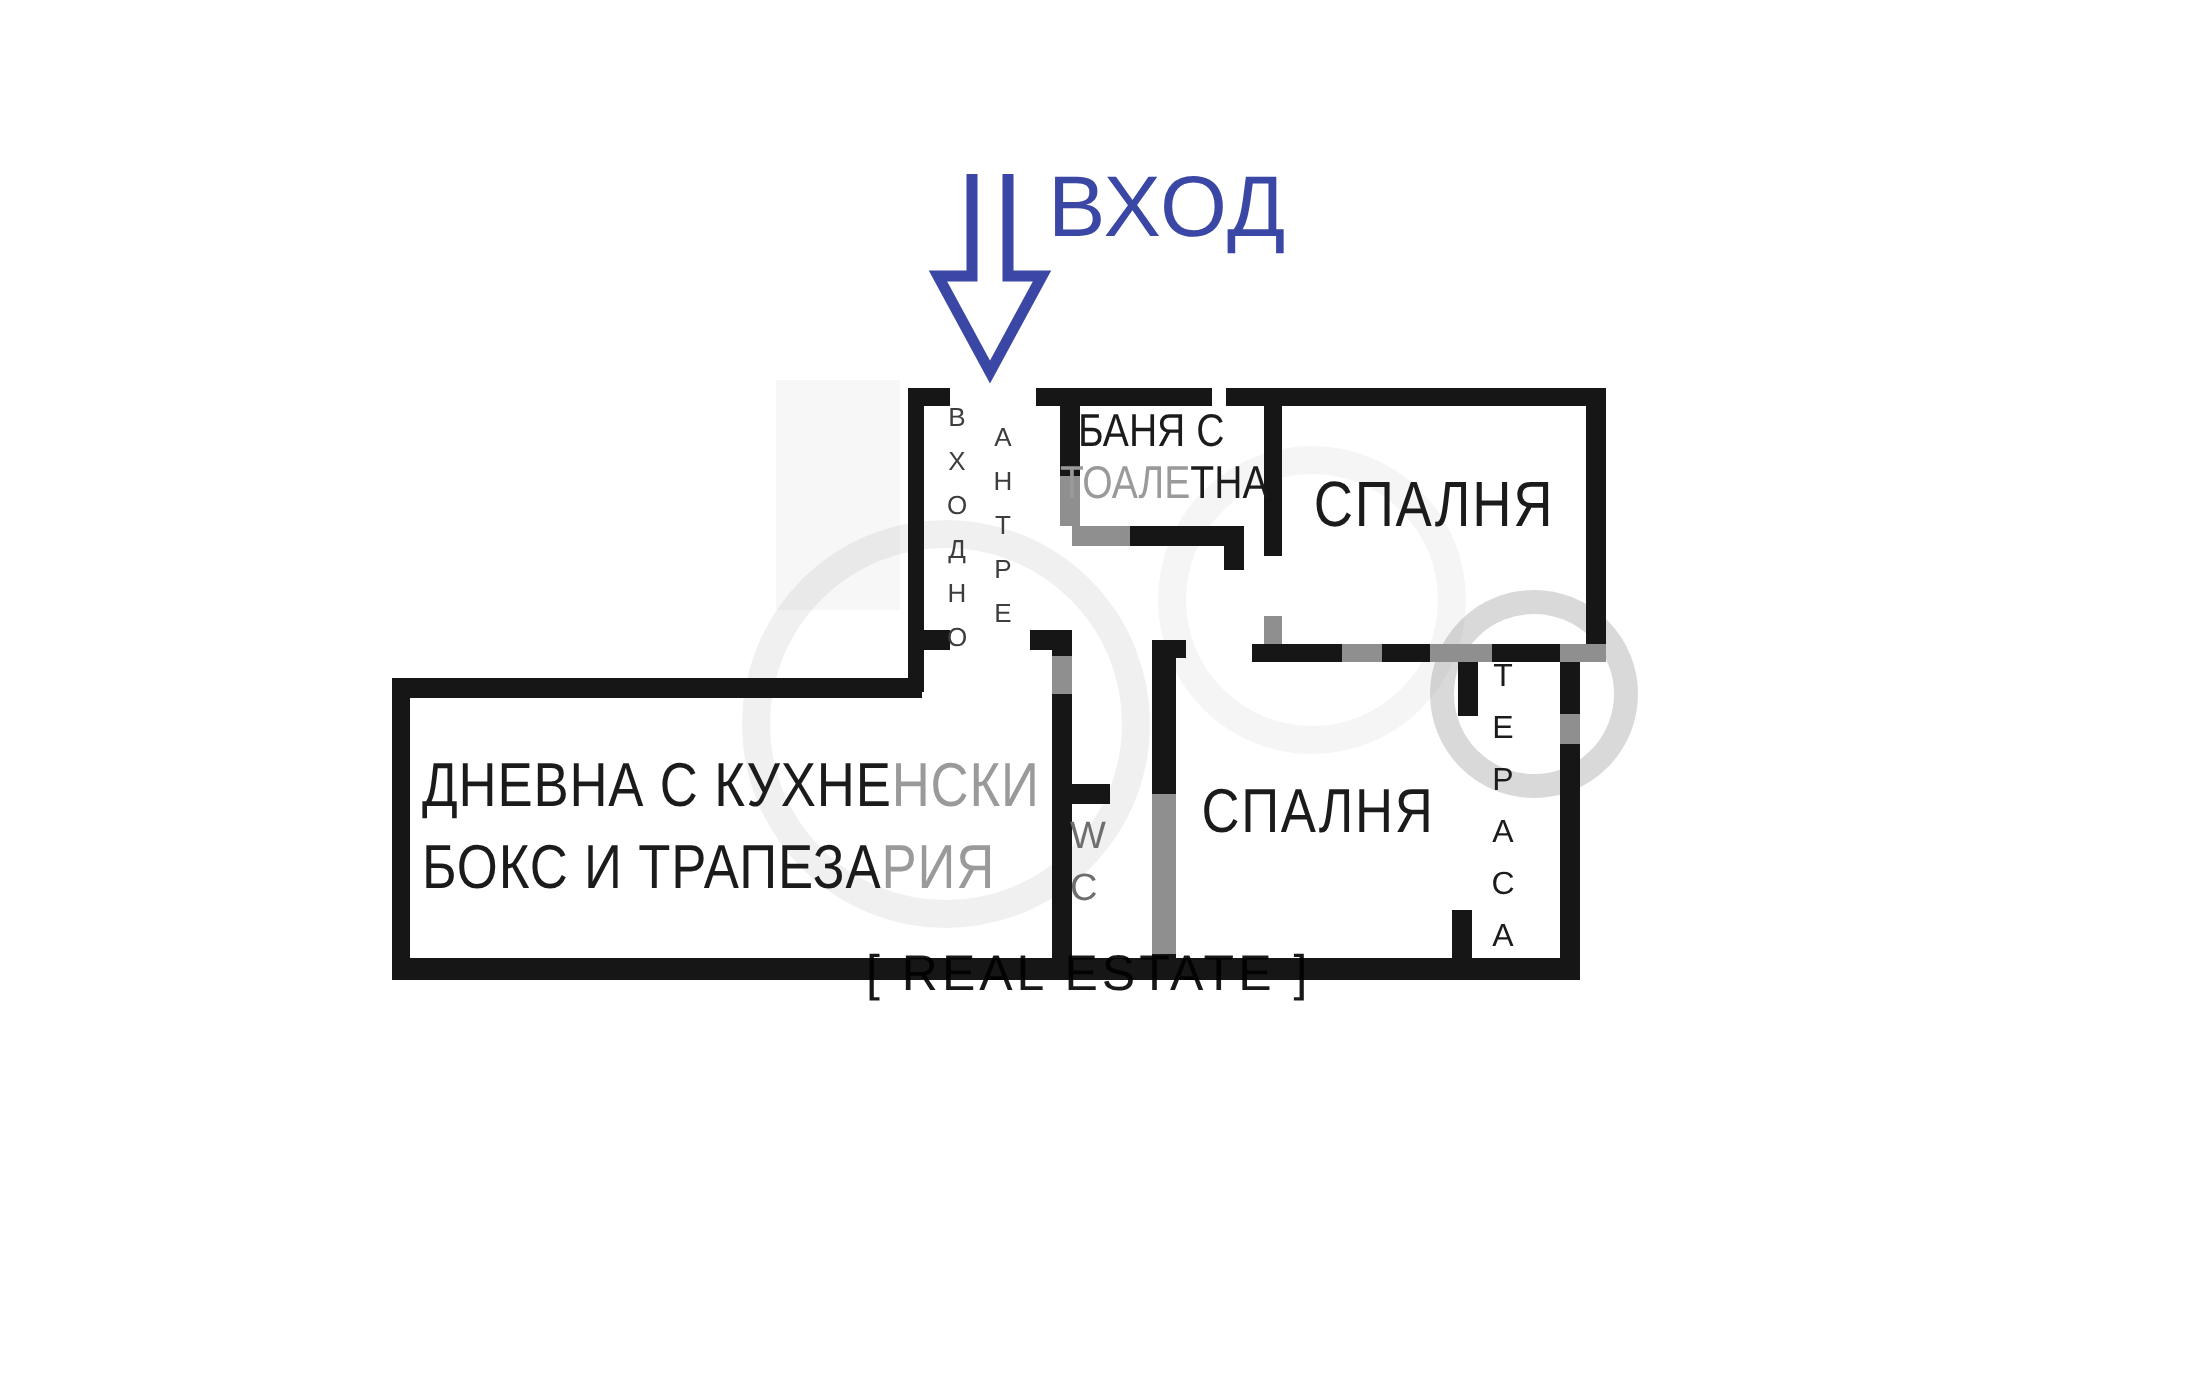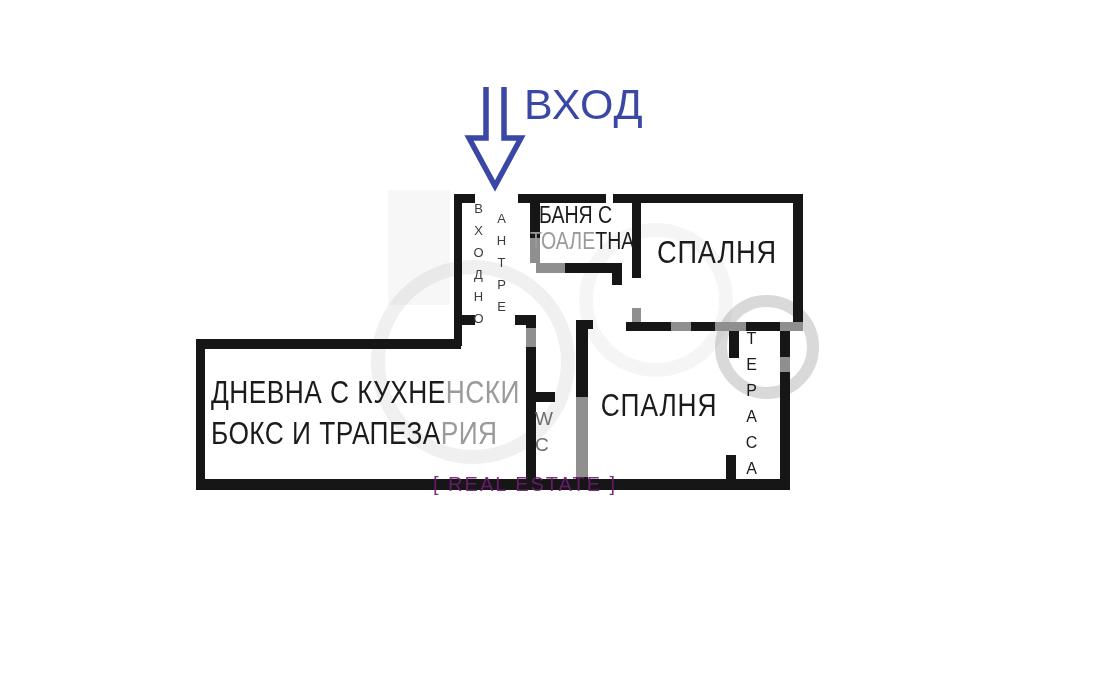--- a/index.html
+++ b/index.html
@@ -31,22 +31,22 @@
   #bath-line2 { left:502px; top:229px; font-size:23px; }
   #bedroom-top-label { left:608px; top:236px; width:162px; text-align:center; font-size:32px; letter-spacing:1px; }
   #living-label { left:183px; top:372px; font-size:31px; line-height:41px; letter-spacing:.5px; }
   #wc-label {
     position:absolute; left:507px; top:406px; font-size:19px; line-height:26px;
     color:#6e6e6e; white-space:pre-line;
   }
   #bedroom-bottom-label { left:557px; top:390px; width:148px; text-align:center; font-size:31px; letter-spacing:1px; }
   #terrace-label { left:714px; top:330px; font-size:16px; letter-spacing:9px; color:#1b1b1b; }
   #watermark-text {
-    position:absolute; left:405px; top:473px; font-size:20px; letter-spacing:2px;
-    color:#701a75; opacity:.9;
+    position:absolute; left:405px; top:473px; font-size:25px; letter-spacing:2px;
+    color:#000000; opacity:.9;
   }
 </style>
 </head>
 <body>
 
 <div id="canvas">
 
   <svg id="plan-svg" width="1101" height="690" viewBox="0 0 1101 690">
 
     <g>

